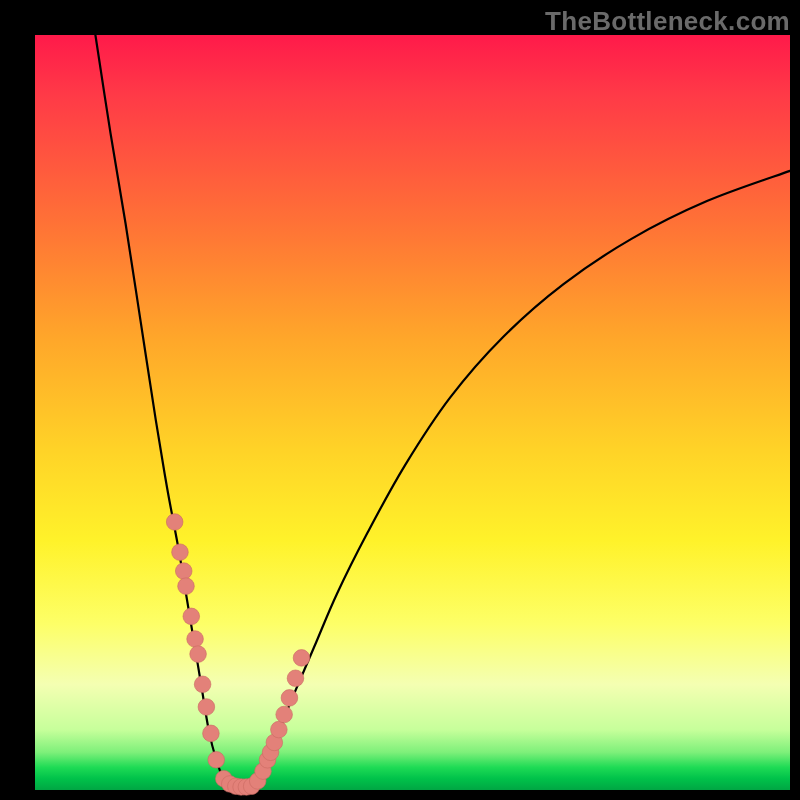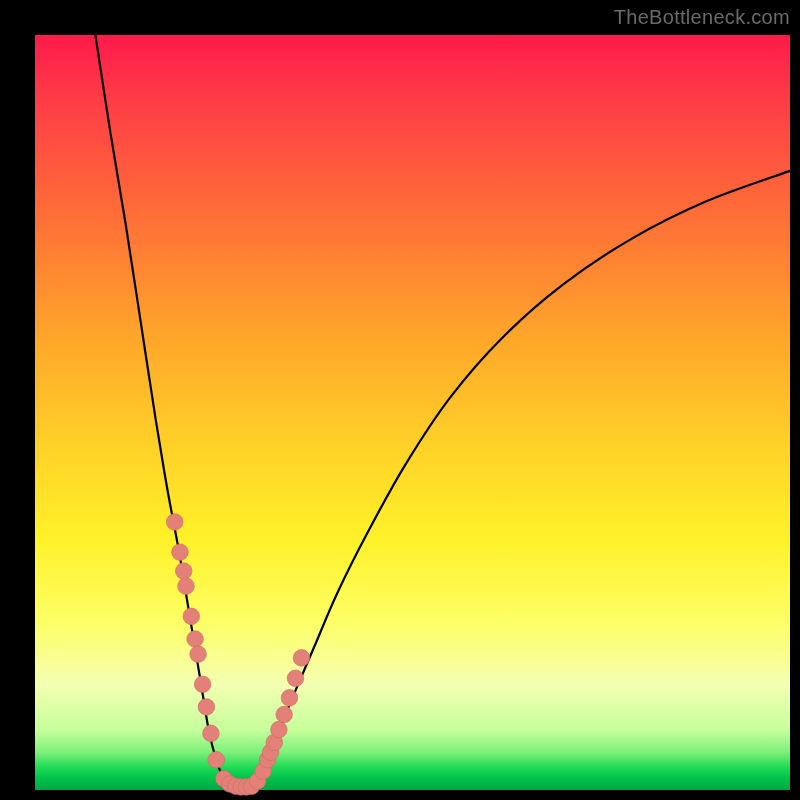--- a/index.html
+++ b/index.html
@@ -40,22 +40,22 @@
       #1edb55 97%,
       #00c24a 98.5%,
       #00a643 100%
     );
   }
   .watermark {
     position: absolute;
     top: 6px;
     right: 10px;
     font-family: Arial, Helvetica, sans-serif;
-    font-size: 20px;
-    font-weight: 400;
+    font-size: 26px;
+    font-weight: 700;
     color: #6a6a6a;
     letter-spacing: 0.3px;
   }
   svg.curves {
     position: absolute;
     left: 0;
     top: 0;
     width: 755px;
     height: 755px;
     overflow: visible;

